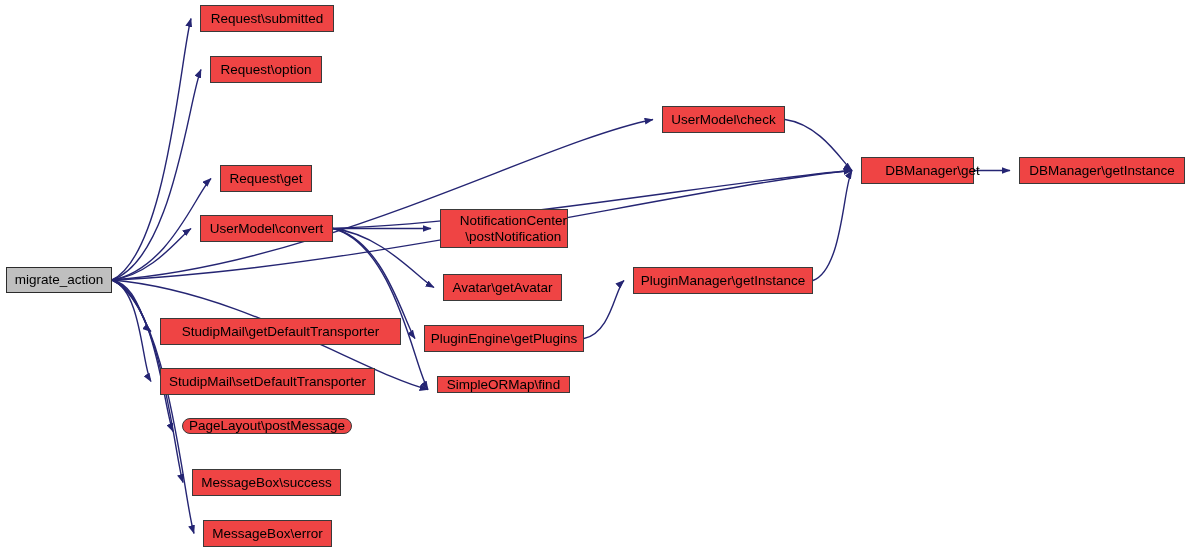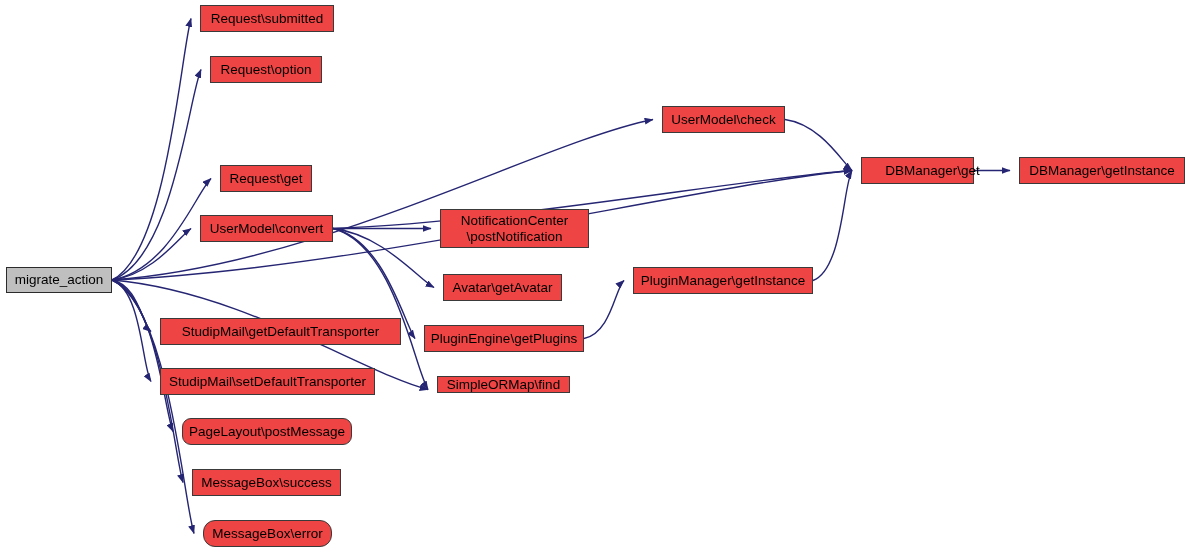--- a/index.html
+++ b/index.html
@@ -83,25 +83,25 @@
   </svg>
   <div id="node-layer">
       <div class="node root" style="left: 6px; top: 267px; width: 106px; height: 26px;"><span class="lbl">migrate_action</span></div>
       <div class="node" style="left: 200px; top: 5px; width: 134px; height: 27px;"><span class="lbl">Request\submitted</span></div>
       <div class="node" style="left: 210px; top: 56px; width: 112px; height: 27px;"><span class="lbl">Request\option</span></div>
       <div class="node" style="left: 220px; top: 165px; width: 92px; height: 27px;"><span class="lbl">Request\get</span></div>
       <div class="node" style="left: 200px; top: 215px; width: 133px; height: 27px; justify-content: center;"><span class="lbl">UserModel\convert</span></div>
       <div class="node" style="left: 662px; top: 106px; width: 123px; height: 27px;"><span class="lbl">UserModel\check</span></div>
       <div class="node" style="left: 861px; top: 157px; width: 113px; height: 27px; padding-left: 30px;"><span class="lbl">DBManager\get</span></div>
       <div class="node" style="left: 1019px; top: 157px; width: 166px; height: 27px;"><span class="lbl">DBManager\getInstance</span></div>
-      <div class="node" style="left: 440px; top: 209px; width: 149px; height: 39px;"><span class="lbl">NotificationCenter
+      <div class="node" style="left: 440px; top: 209px; width: 128px; height: 39px; justify-content: flex-end;"><span class="lbl">NotificationCenter
 \postNotification</span></div>
       <div class="node" style="left: 443px; top: 274px; width: 119px; height: 27px;"><span class="lbl">Avatar\getAvatar</span></div>
       <div class="node" style="left: 424px; top: 325px; width: 160px; height: 27px;"><span class="lbl">PluginEngine\getPlugins</span></div>
       <div class="node" style="left: 437px; top: 376px; width: 133px; height: 17px;"><span class="lbl">SimpleORMap\find</span></div>
       <div class="node" style="left: 633px; top: 267px; width: 180px; height: 27px;"><span class="lbl">PluginManager\getInstance</span></div>
       <div class="node" style="left: 160px; top: 318px; width: 241px; height: 27px;"><span class="lbl">StudipMail\getDefaultTransporter</span></div>
       <div class="node" style="left: 160px; top: 368px; width: 215px; height: 27px;"><span class="lbl">StudipMail\setDefaultTransporter</span></div>
-      <div class="node" style="left: 182px; top: 418px; width: 170px; height: 27px; border-radius: 9px;"><span class="lbl">PageLayout\postMessage</span></div>
+      <div class="node" style="left: 182px; top: 418px; width: 170px; height: 16px; border-radius: 9px;"><span class="lbl">PageLayout\postMessage</span></div>
       <div class="node" style="left: 192px; top: 469px; width: 149px; height: 27px;"><span class="lbl">MessageBox\success</span></div>
-      <div class="node" style="left: 203px; top: 520px; width: 129px; height: 27px; border-radius: 12px;"><span class="lbl">MessageBox\error</span></div>
+      <div class="node" style="left: 203px; top: 520px; width: 129px; height: 27px;"><span class="lbl">MessageBox\error</span></div>
     </div>
 </div>
 
 </body></html>

